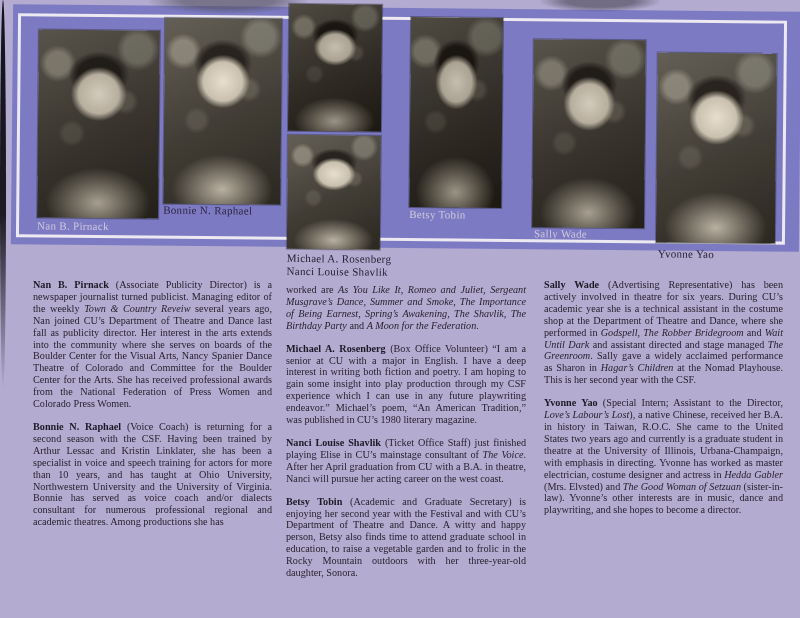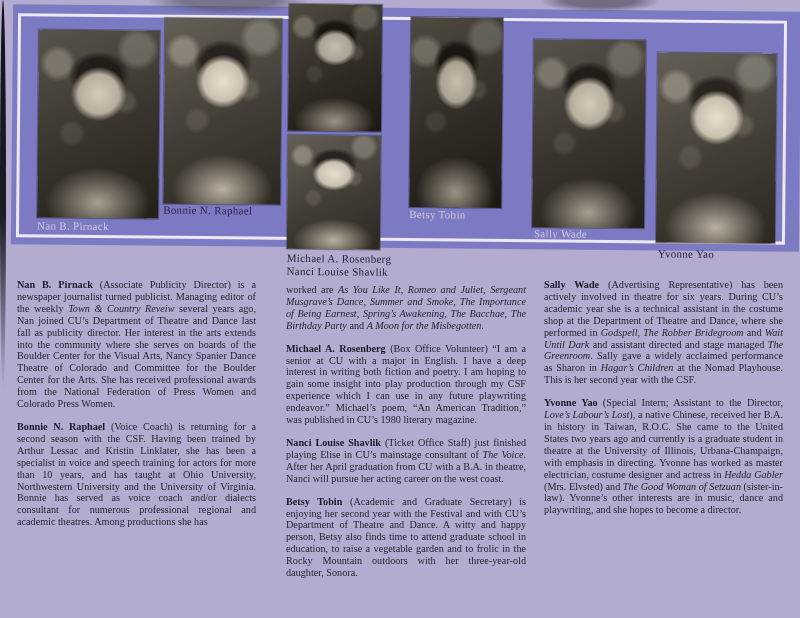--- a/index.html
+++ b/index.html
@@ -55,21 +55,21 @@
     font-family:"Liberation Serif", serif;
     font-size:38px; font-weight:bold; letter-spacing:-2px;
     color:#332b5a; white-space:nowrap;
     text-shadow:0.4px 0.4px 0 #332b5a;
   }
   
   .bio-col{
     position:absolute; width:239px;
     font-size:10.2px; line-height:11.9px; color:#29222f;
   }
-  #col-1{left:17px; top:279px;}
+  #col-1{left:33px; top:279px;}
   #col-2{left:286px; top:284px; width:240px;}
   #col-3{left:544px; top:279px;}
   .bio-para{margin:0 0 11px 0; text-align:justify;}
   .bio-para span.b{font-weight:bold; color:#1e1927;}
   .bio-para span.i{font-style:italic;}
 </style>
 </head>
 <body>
 
 <div id="page">
@@ -99,21 +99,21 @@
   <div id="edge-left" class="blob"></div>
   <div id="blob-1" class="blob"></div>
   <div id="blob-2" class="blob"></div>
 
 
   <div id="col-1" class="bio-col">
       <p class="bio-para"><span class="b">Nan B. Pirnack</span><span> (Associate Publicity Director) is a newspaper journalist turned publicist. Managing editor of the weekly </span><span class="i">Town &amp; Country Reveiw</span><span> several years ago, Nan joined CU’s Department of Theatre and Dance last fall as publicity director. Her interest in the arts extends into the community where she serves on boards of the Boulder Center for the Visual Arts, Nancy Spanier Dance Theatre of Colorado and Committee for the Boulder Center for the Arts. She has received professional awards from the National Federation of Press Women and Colorado Press Women.</span></p>
       <p class="bio-para"><span class="b">Bonnie N. Raphael</span><span> (Voice Coach) is returning for a second season with the CSF. Having been trained by Arthur Lessac and Kristin Linklater, she has been a specialist in voice and speech training for actors for more than 10 years, and has taught at Ohio University, Northwestern University and the University of Virginia. Bonnie has served as voice coach and/or dialects consultant for numerous professional regional and academic theatres. Among productions she has</span></p>
     </div>
   <div id="col-2" class="bio-col">
-      <p class="bio-para"><span>worked are </span><span class="i">As You Like It, Romeo and Juliet, Sergeant Musgrave’s Dance, Summer and Smoke, The Importance of Being Earnest, Spring’s Awakening, The Bacchae, The Birthday Party</span><span> and </span><span class="i">A Moon for the Misbegotten</span><span>.</span></p>
+      <p class="bio-para"><span>worked are </span><span class="i">As You Like It, Romeo and Juliet, Sergeant Musgrave’s Dance, Summer and Smoke, The Importance of Being Earnest, Spring’s Awakening, The Shavlik, The Birthday Party</span><span> and </span><span class="i">A Moon for the Federation</span><span>.</span></p>
       <p class="bio-para"><span class="b">Michael A. Rosenberg</span><span> (Box Office Volunteer) “I am a senior at CU with a major in English. I have a deep interest in writing both fiction and poetry. I am hoping to gain some insight into play production through my CSF experience which I can use in any future playwriting endeavor.” Michael’s poem, “An American Tradition,” was published in CU’s 1980 literary magazine.</span></p>
       <p class="bio-para"><span class="b">Nanci Louise Shavlik</span><span> (Ticket Office Staff) just finished playing Elise in CU’s mainstage consultant of </span><span class="i">The Voice</span><span>. After her April graduation from CU with a B.A. in theatre, Nanci will pursue her acting career on the west coast.</span></p>
       <p class="bio-para"><span class="b">Betsy Tobin</span><span> (Academic and Graduate Secretary) is enjoying her second year with the Festival and with CU’s Department of Theatre and Dance. A witty and happy person, Betsy also finds time to attend graduate school in education, to raise a vegetable garden and to frolic in the Rocky Mountain outdoors with her three-year-old daughter, Sonora.</span></p>
     </div>
   <div id="col-3" class="bio-col">
       <p class="bio-para"><span class="b">Sally Wade</span><span> (Advertising Representative) has been actively involved in theatre for six years. During CU’s academic year she is a technical assistant in the costume shop at the Department of Theatre and Dance, where she performed in </span><span class="i">Godspell, The Robber Bridegroom</span><span> and </span><span class="i">Wait Until Dark</span><span> and assistant directed and stage managed </span><span class="i">The Greenroom</span><span>. Sally gave a widely acclaimed performance as Sharon in </span><span class="i">Hagar’s Children</span><span> at the Nomad Playhouse. This is her second year with the CSF.</span></p>
       <p class="bio-para"><span class="b">Yvonne Yao</span><span> (Special Intern; Assistant to the Director, </span><span class="i">Love’s Labour’s Lost</span><span>), a native Chinese, received her B.A. in history in Taiwan, R.O.C. She came to the United States two years ago and currently is a graduate student in theatre at the University of Illinois, Urbana-Champaign, with emphasis in directing. Yvonne has worked as master electrician, costume designer and actress in </span><span class="i">Hedda Gabler</span><span> (Mrs. Elvsted) and </span><span class="i">The Good Woman of Setzuan</span><span> (sister-in-law). Yvonne’s other interests are in music, dance and playwriting, and she hopes to become a director.</span></p>
     </div>
 
 </div>

